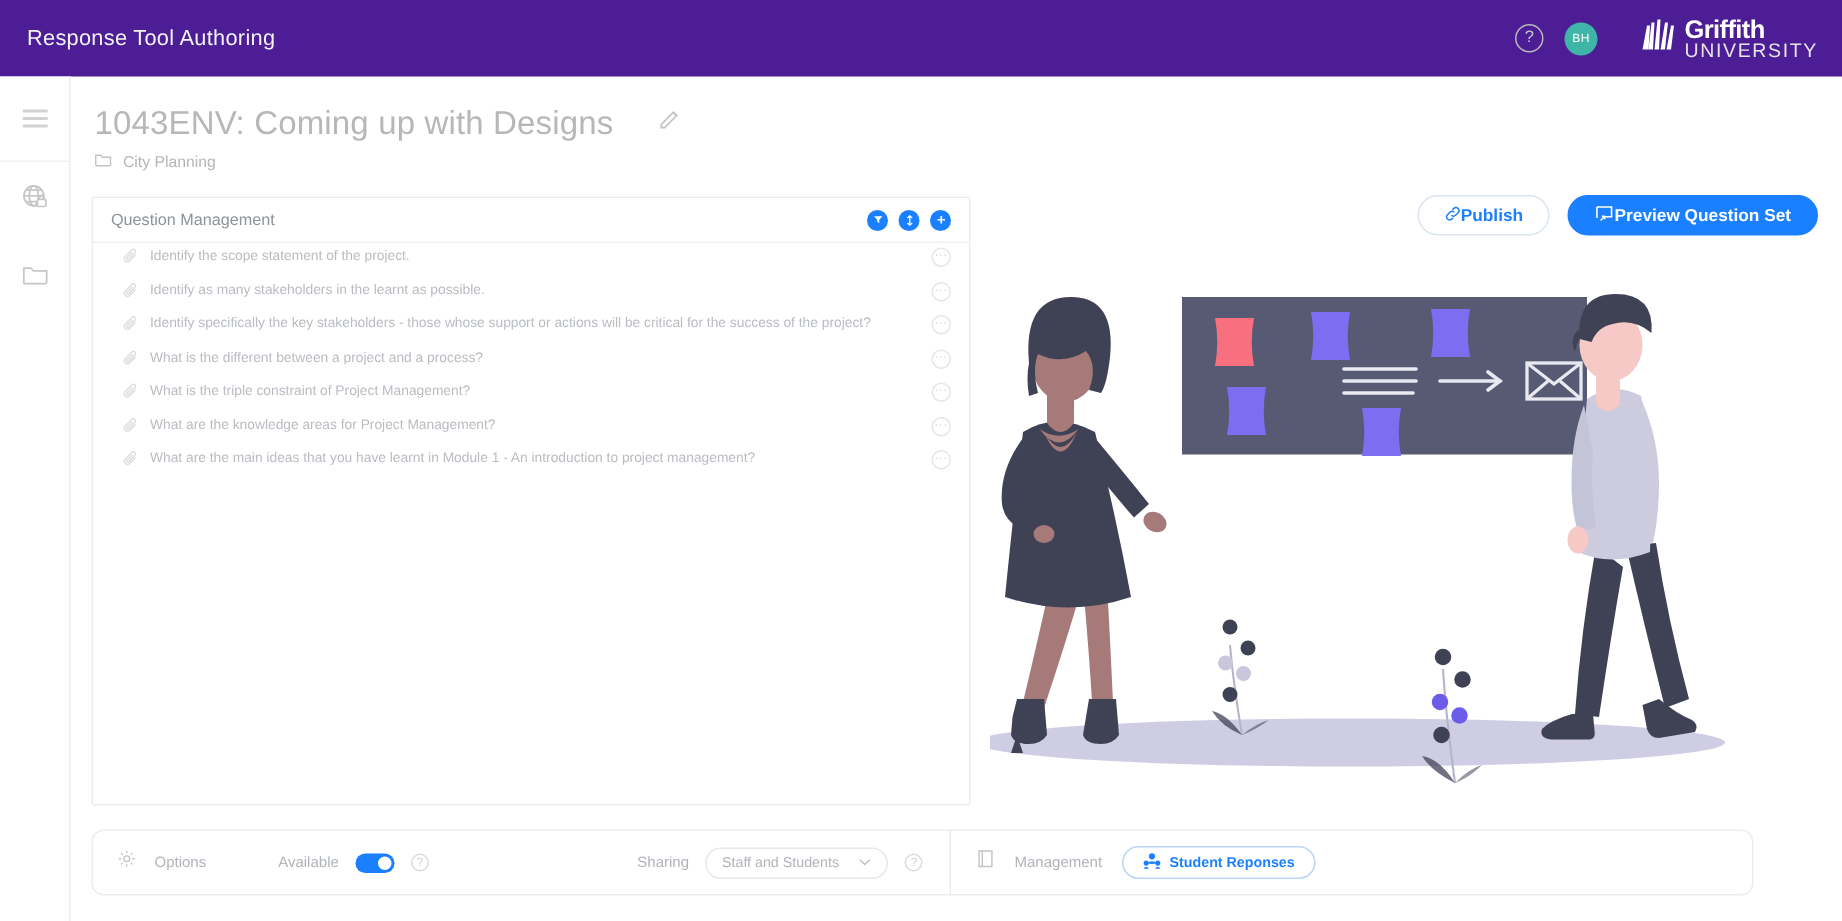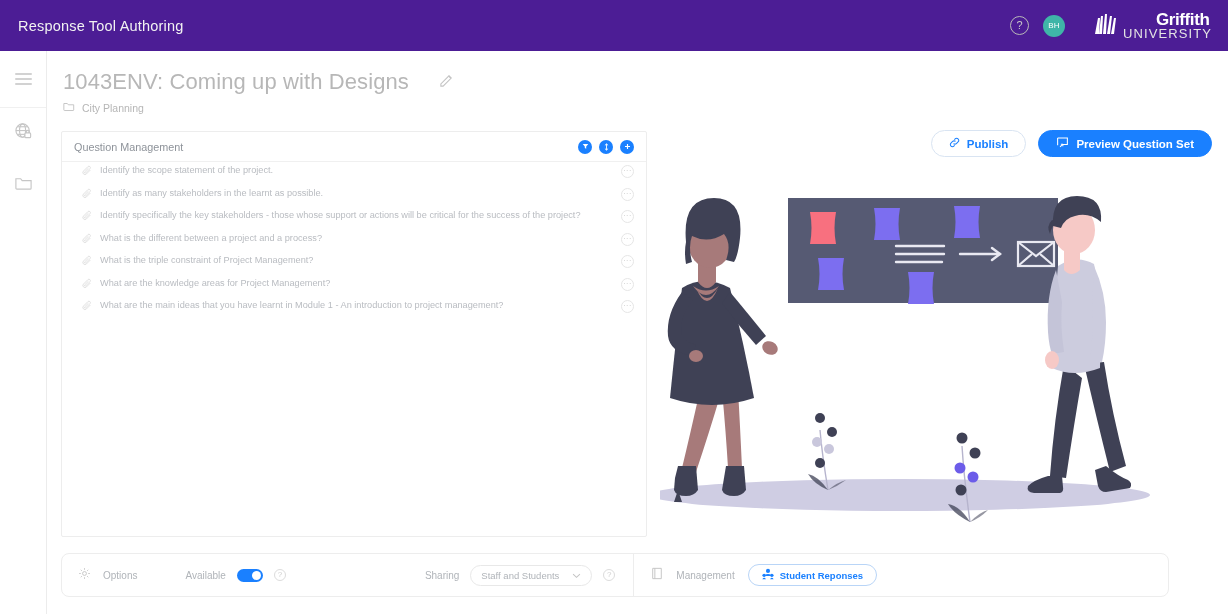--- a/index.html
+++ b/index.html
@@ -39,21 +39,21 @@
     background: #3fb5a8; color: #ffffff;
     font-size: 8px; font-weight: normal; letter-spacing: .3px;
     display: flex; align-items: center; justify-content: center;
     cursor: pointer;
   }
   .brand { display: flex; align-items: center; margin-left: 14px; }
   .brand-mark { margin-right: 4px; }
   .brand-text { line-height: 1; }
   .brand-name {
     color: #ffffff; font-size: 17px; font-weight: bold;
-    letter-spacing: -.4px; display: block; margin-left: 33px;
+    letter-spacing: -.4px; display: block;
   }
   .brand-sub {
     color: #e4e4e4; font-size: 13px; letter-spacing: 1.1px;
     display: block; margin-top: -1px;
   }
 
   
   .rail {
     position: absolute; top: 51px; left: 0;
     width: 47px; height: 563px;
@@ -82,21 +82,21 @@
   .title-edit { margin-left: 16px; cursor: pointer; }
   .breadcrumb {
     display: flex; align-items: center; gap: 7px;
     padding: 6px 0 0 16px; font-size: 10.5px; color: #b6b6b6;
   }
   .head-actions {
     position: absolute; top: 79px; right: 16px;
     display: flex; align-items: center; gap: 12px;
   }
   .btn {
-    display: flex; align-items: center; gap: 7px;
+    display: flex; align-items: center; 
     height: 27px; padding: 0 17px; border-radius: 14px;
     font-size: 11.5px; font-weight: bold; cursor: pointer;
     white-space: nowrap;
   }
   .btn-outline { border: 1px solid #d9e4f2; background: #fff; color: #1a80ff; }
   .btn-primary { background: #1a80ff; color: #ffffff; border: 1px solid #1a80ff; }
 
   
   .qpanel {
     position: absolute; top: 131px; left: 61px;

